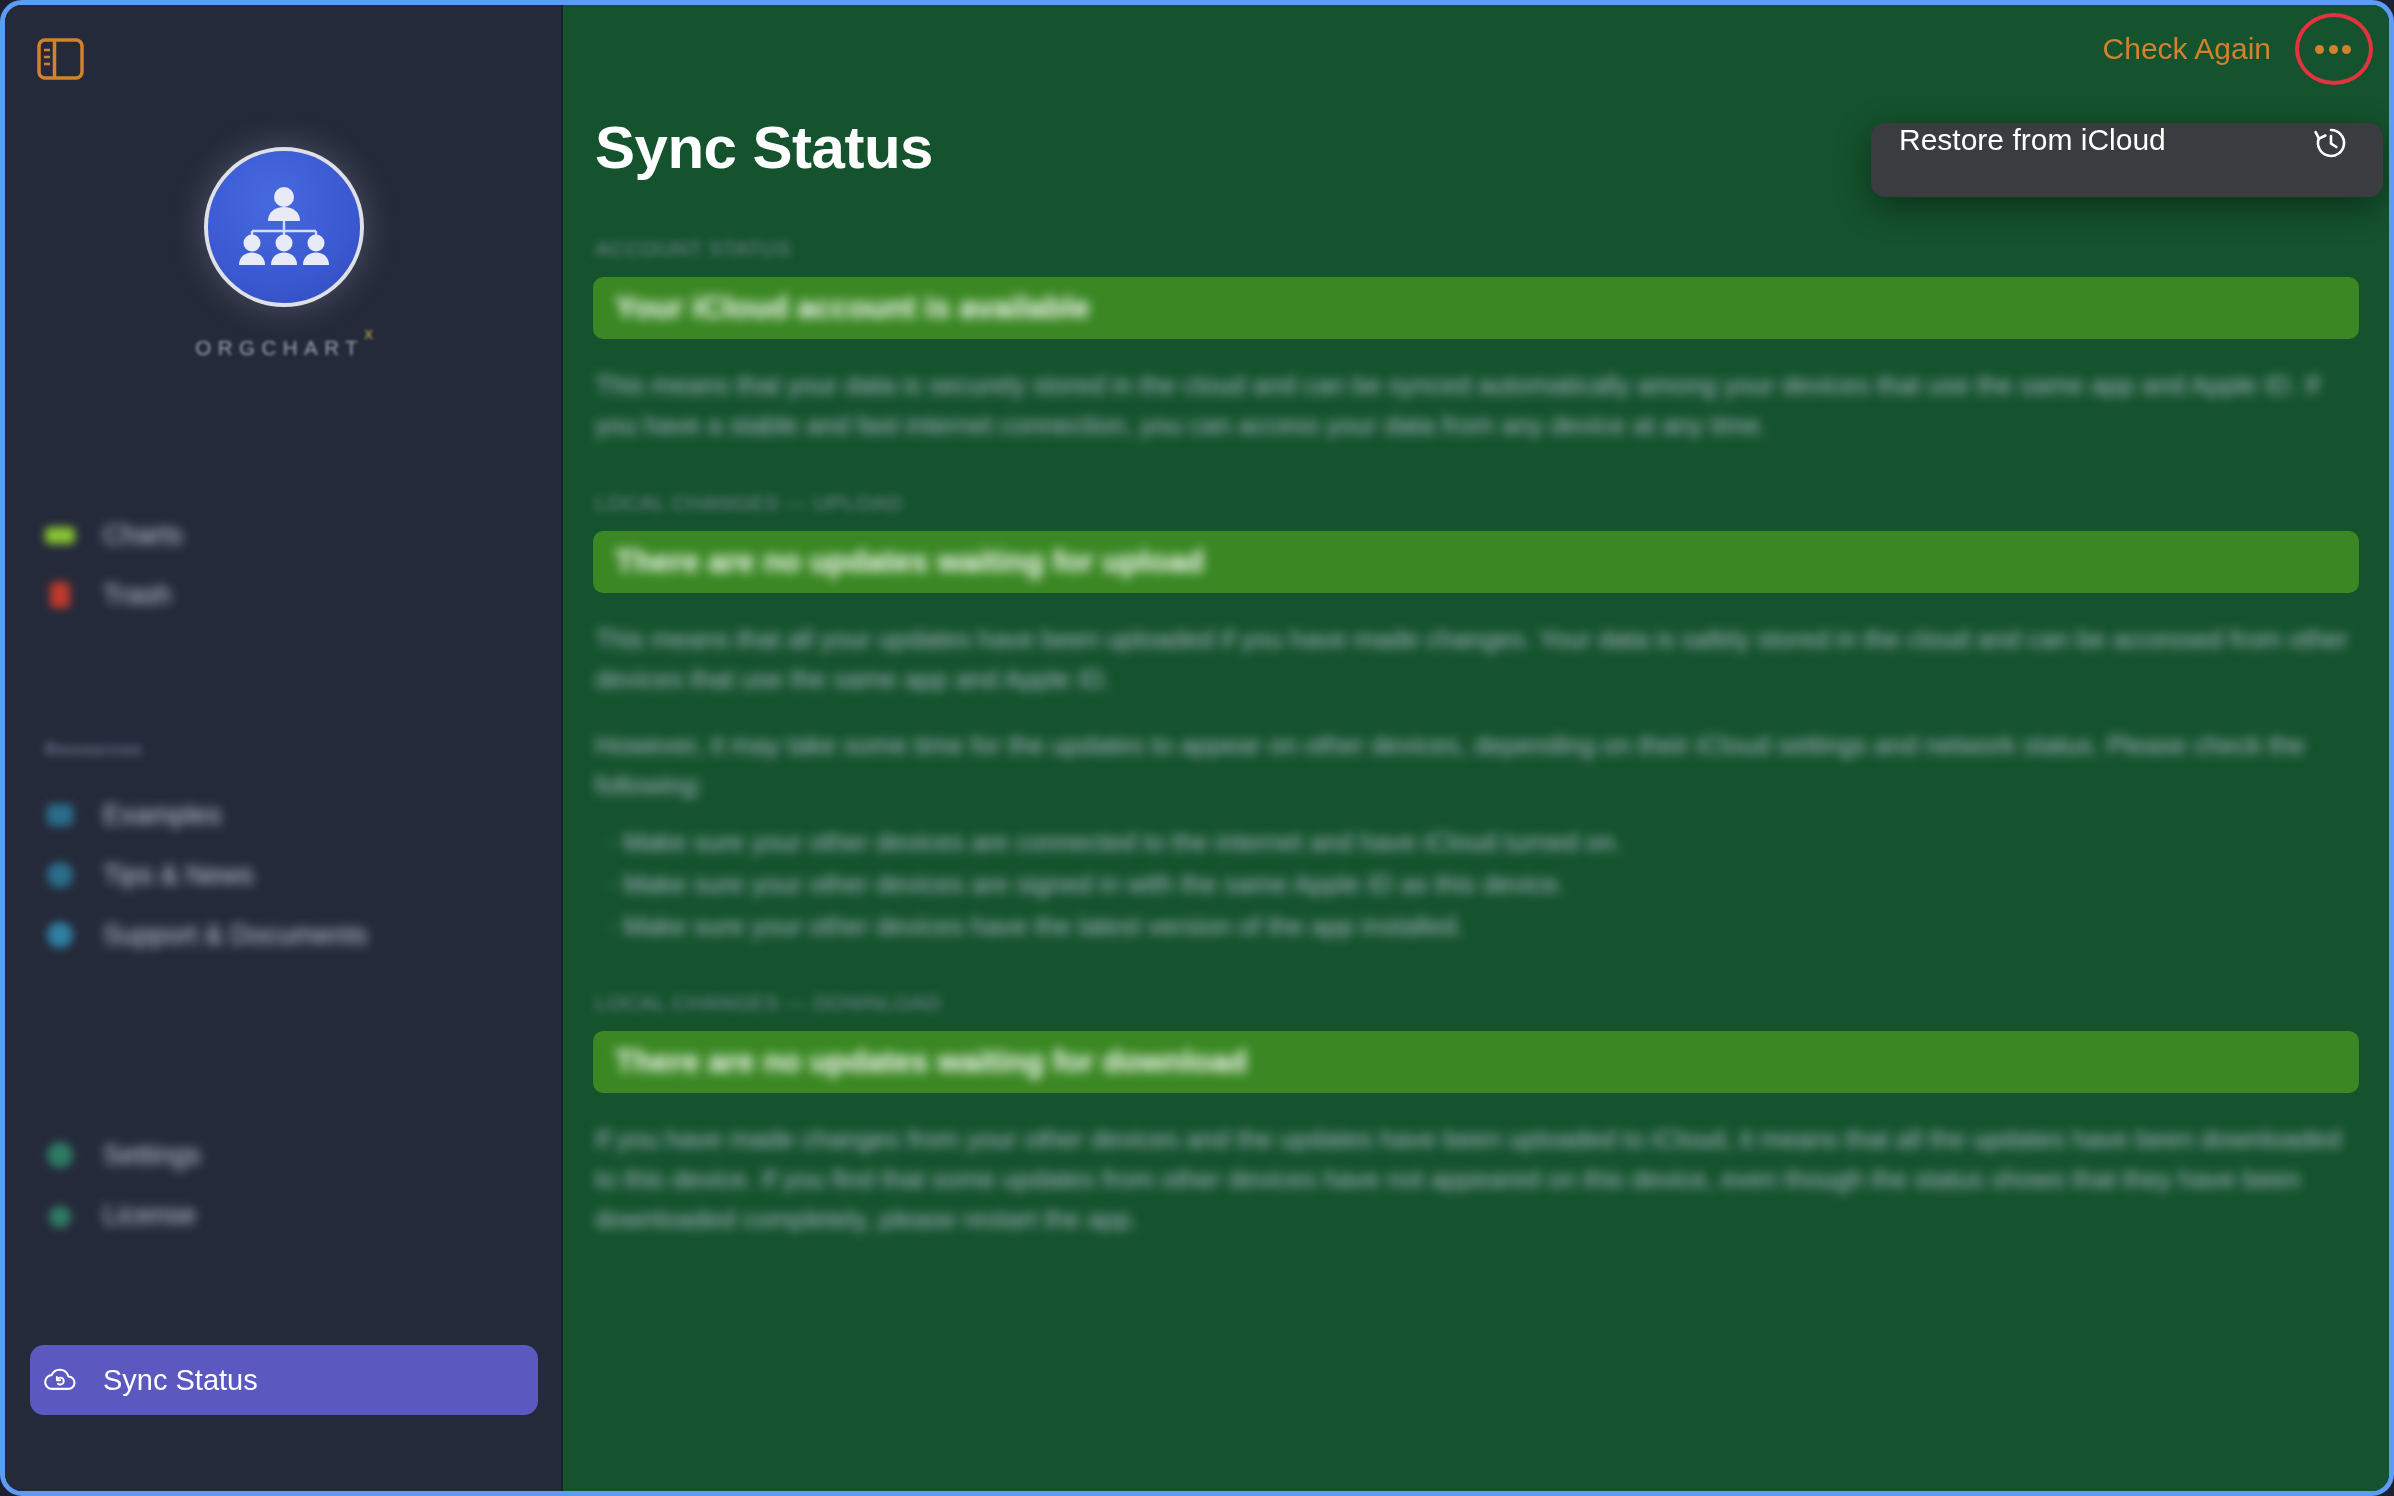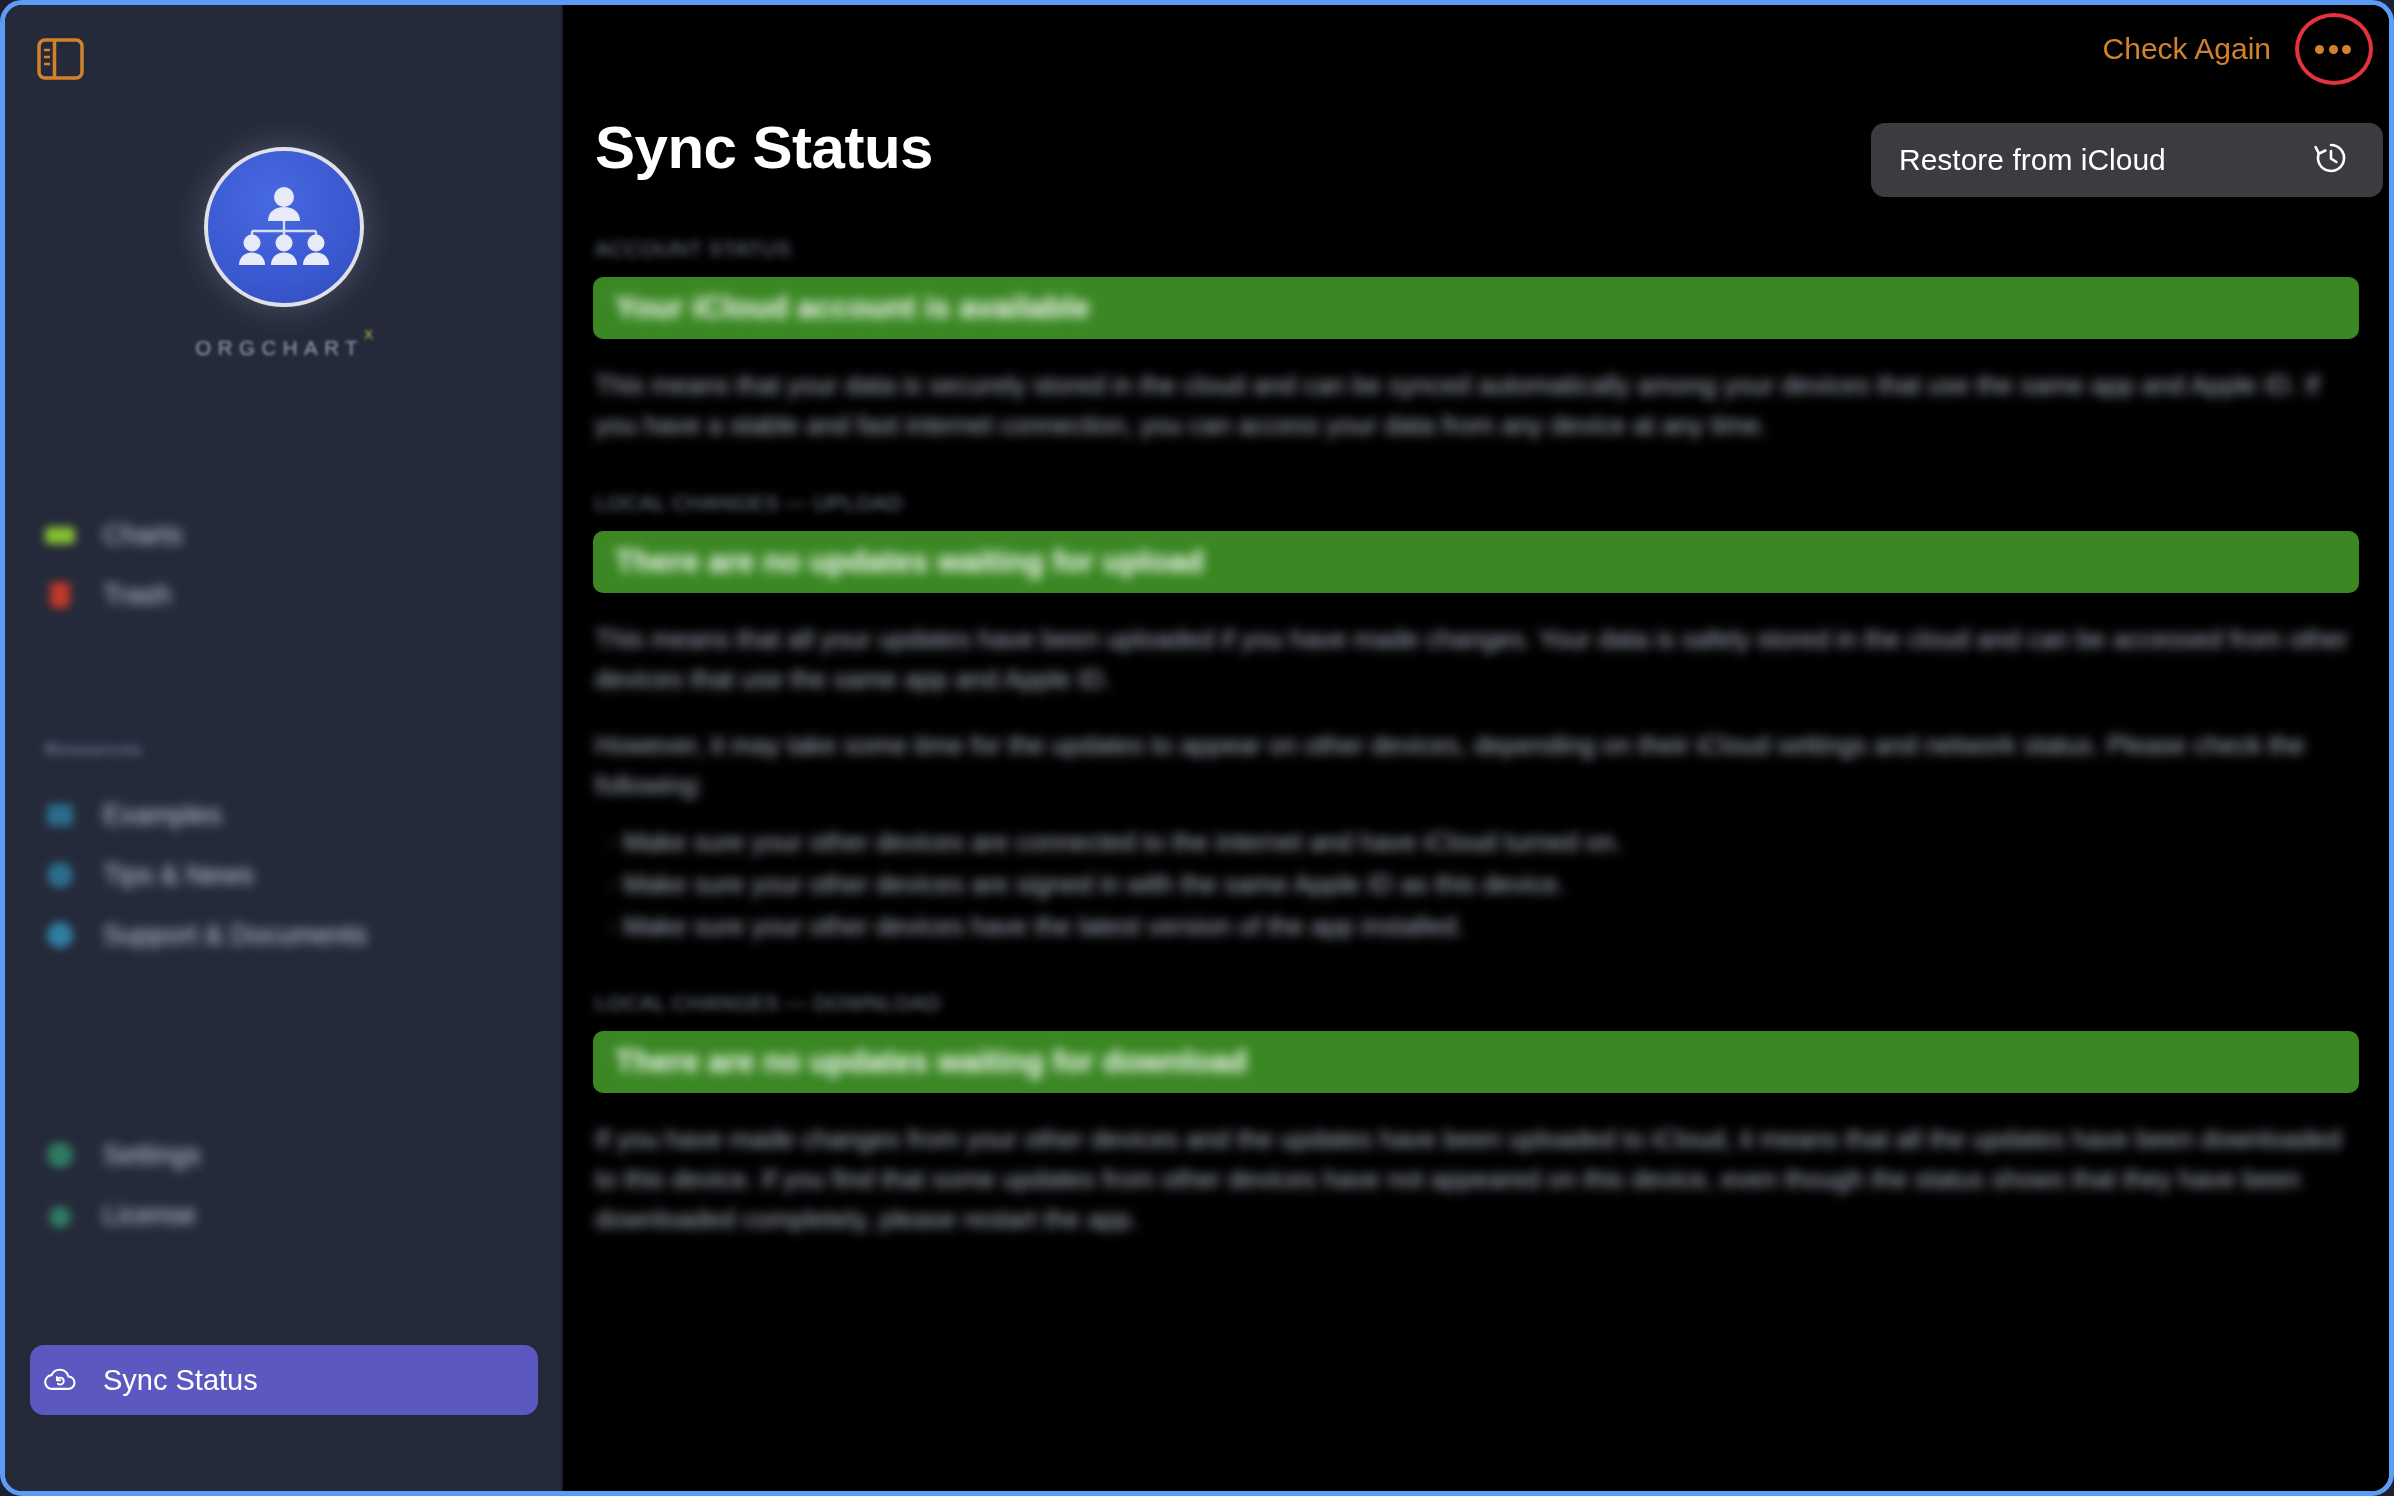--- a/index.html
+++ b/index.html
@@ -74,21 +74,21 @@
   }
   .nav-item.active {
     background: #5b59c0;
     border-radius: 14px;
     margin: 0 25px; padding-left: 13px;
     height: 70px;
   }
   .nav-item.active .lbl { color: #ffffff; font-size: 29px; }
 
   
-  #main { position: relative; flex: 1; background: #000000; overflow: hidden; }
+  #main { position: relative; flex: 1; background: #14532d; overflow: hidden; }
   #topbar {
     position: absolute; top: 0; left: 0; right: 0; height: 88px;
     display: flex; align-items: center; justify-content: flex-end;
     padding-right: 38px; gap: 0px;
     z-index: 40;
   }
   #check-again {
     color: #d2822c; font-size: 30px; cursor: pointer; margin-right: 44px;
     white-space: nowrap;
   }
@@ -99,21 +99,21 @@
   #more-btn i { width: 9px; height: 9px; border-radius: 50%; background: #d2822c; display:block;}
   #more-ring {
     position: absolute; right: 16px; top: 8px;
     width: 78px; height: 72px; border: 4px solid #e4333f;
     border-radius: 50%; pointer-events: none; z-index: 45;
   }
   #menu-popup {
     position: absolute; top: 118px; right: 6px;
     min-width: 512px; height: 74px;
     background: #3b3c40; border-radius: 14px;
-    display: flex; align-items: center; justify-content: space-between;
+    display: flex; justify-content: space-between;
     padding: 0 32px 0 28px;
     box-shadow: 0 10px 34px rgba(0,0,0,.42);
     z-index: 50; cursor: pointer;
   }
   #menu-popup .mi-label { color: #fff; font-size: 30px; }
 
   h1#page-title {
     position: absolute; left: 32px; top: 108px;
     font-size: 60px; font-weight: 700; color: #ffffff; letter-spacing: -.5px;
   }

